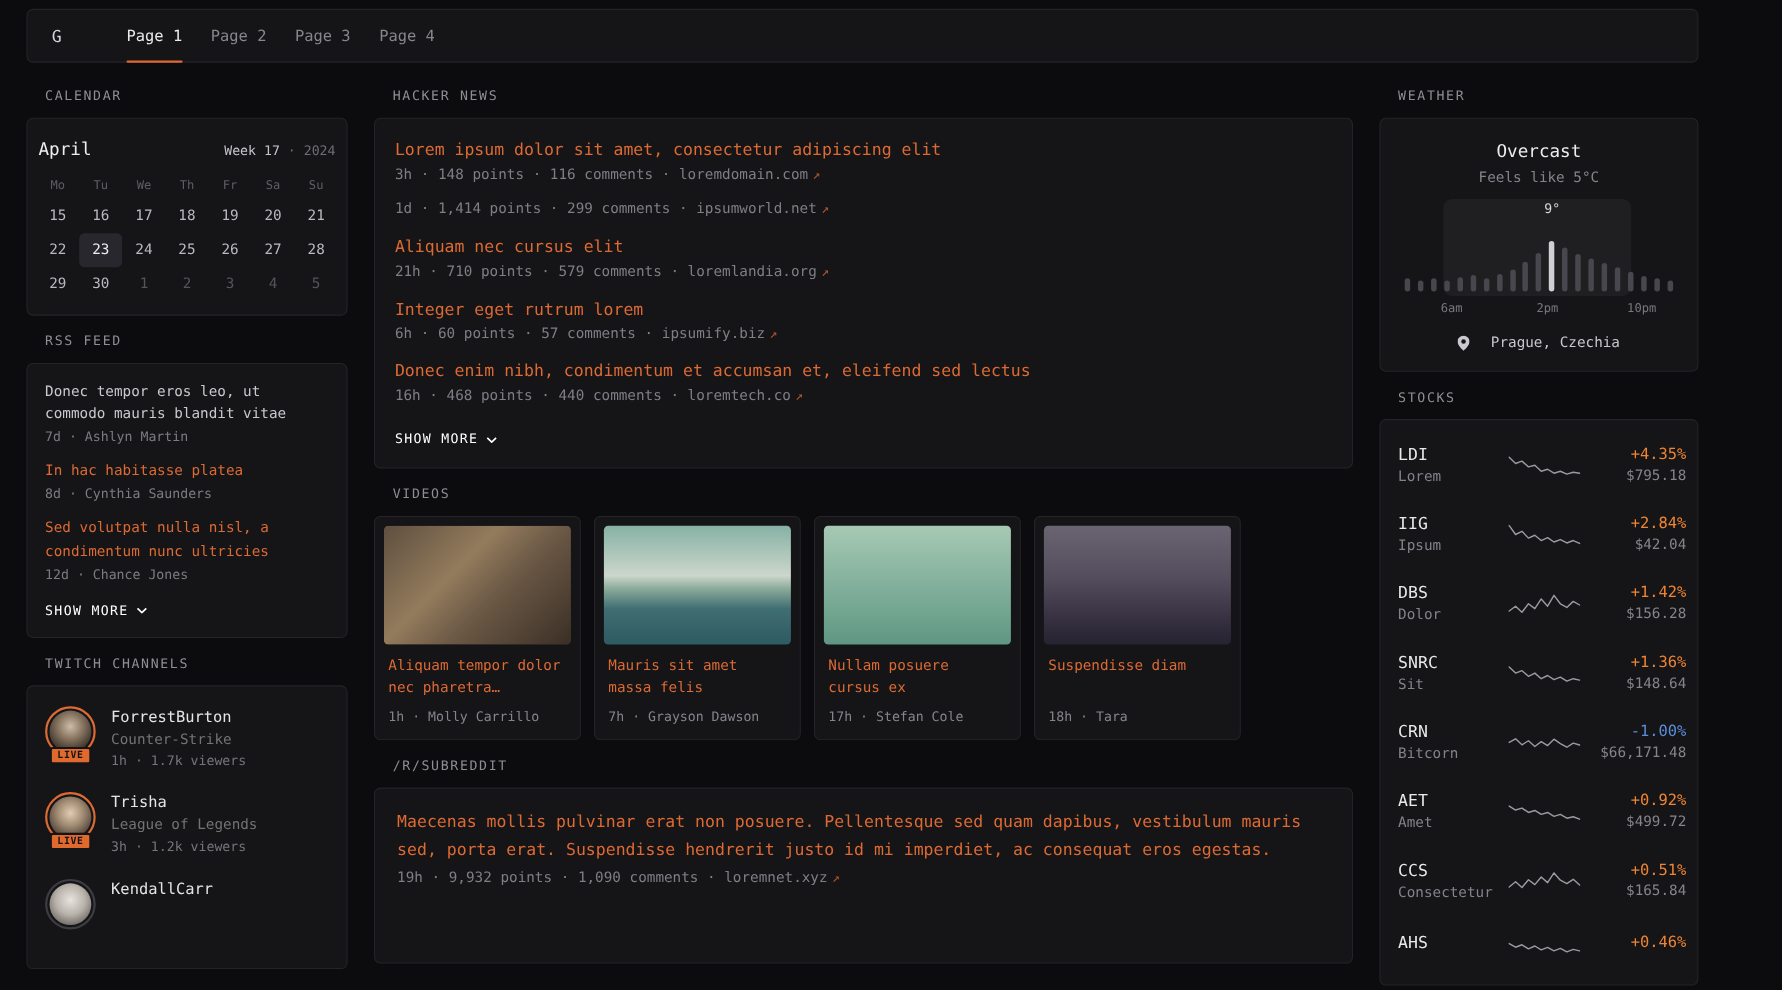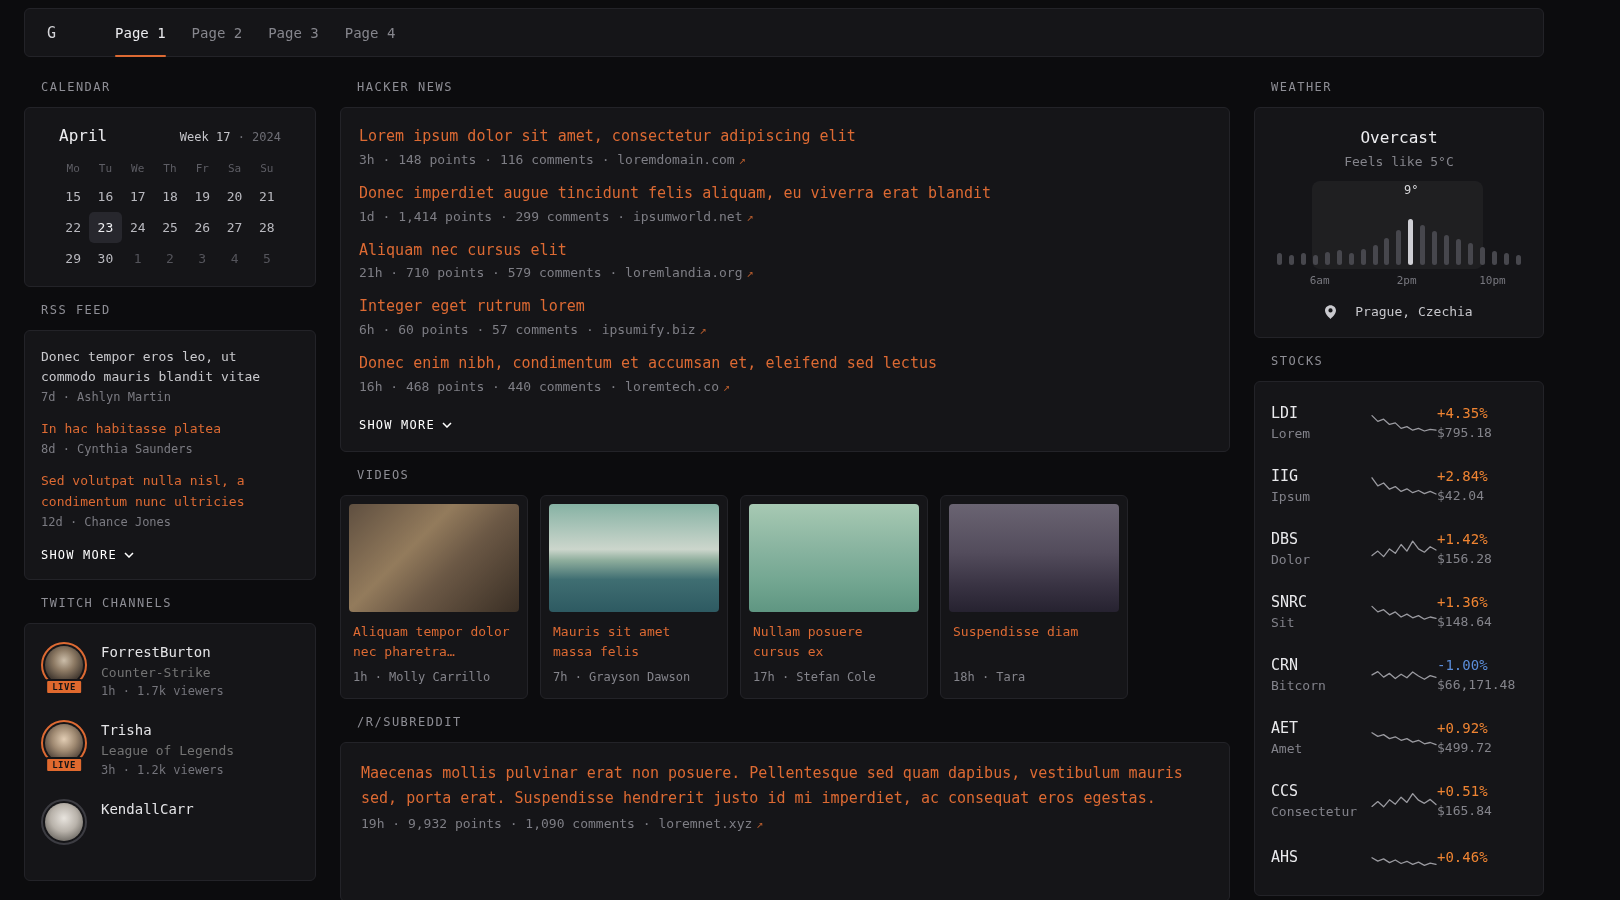--- a/index.html
+++ b/index.html
@@ -33,21 +33,21 @@
   .col-mid{flex:1;min-width:0}
   .col-right{width:290px;flex:none}
   .section{margin-bottom:16px}
   .sec-title{font-size:12px;font-weight:normal;letter-spacing:1.5px;color:#8e8e95;
     margin:0 0 13px 17px;text-transform:uppercase}
   .card{background:var(--card);border:1px solid var(--border);border-radius:6px}
   .show-more{display:inline-flex;align-items:center;gap:7px;font-size:12px;letter-spacing:1.2px;
     color:#ffffff;cursor:pointer}
   .chev{display:inline-block;margin-top:1px}
   
-  .cal-card{padding:14px 32px 12px}
+  .cal-card{padding:14px 8px 12px}
   .cal-head{display:flex;justify-content:space-between;align-items:baseline;padding:4px 2px 10px}
   .cal-month{font-size:16px;color:#ededf0}
   .cal-week{font-size:12px;color:#c5c5ca}
   .cal-week .dim{color:#6e6e75}
   .cal-weekdays,.cal-grid{display:grid;grid-template-columns:repeat(7,1fr)}
   .cal-wd{text-align:center;font-size:11px;color:#5d5d64;padding:7px 0 6px}
   .cal-day{text-align:center;font-size:13px;color:#b9b9bf;height:31px;line-height:31px;
     border-radius:5px;cursor:default}
   .cal-day.muted{color:#54545b}
   .cal-day.selected{background:#27272d;color:#ededf0}
@@ -115,21 +115,21 @@
   .wtime{position:absolute;transform:translateX(-50%);font-size:11px;color:#77777e}
   .w-loc{margin-top:16px;display:flex;justify-content:center;align-items:flex-end;gap:19px;
     font-size:13px;color:#c7c7cc}
   
   .stocks-card{padding:9px 16px}
   .stock-row{display:flex;align-items:center;padding:13px 0;cursor:pointer}
   .st-left{width:100px;flex:none}
   .st-sym{font-size:15px;color:#e9e9ec}
   .st-name{font-size:13px;color:#82828a;margin-top:4px}
   .st-spark{flex:1;display:flex;justify-content:center;align-items:center}
-  .st-right{width:96px;flex:none;}
+  .st-right{width:96px;flex:none;text-align:right}
   .st-change{font-size:14px;color:var(--positive)}
   .st-change.neg{color:var(--negative)}
   .st-price{font-size:13px;color:#84848b;margin-top:4px}
 </style>
 </head>
 <body>
 
 <div class="frame">
 
   <header class="topbar">
@@ -261,21 +261,20 @@
 
       <section class="section">
         <h2 class="sec-title">HACKER NEWS</h2>
         <div class="card hn-card">
           <div>
               <div class="hn-item">
                 <div class="hn-title">Lorem ipsum dolor sit amet, consectetur adipiscing elit</div>
                 <div class="hn-meta">3h · 148 points · 116 comments · loremdomain.com<span class="ext-arrow">↗</span></div>
               </div>
               <div class="hn-item">
-                <div class="hn-title">Donec imperdiet augue tincidunt felis aliquam, eu viverra erat blandit</div>
                 <div class="hn-meta">1d · 1,414 points · 299 comments · ipsumworld.net<span class="ext-arrow">↗</span></div>
               </div>
               <div class="hn-item">
                 <div class="hn-title">Aliquam nec cursus elit</div>
                 <div class="hn-meta">21h · 710 points · 579 comments · loremlandia.org<span class="ext-arrow">↗</span></div>
               </div>
               <div class="hn-item">
                 <div class="hn-title">Integer eget rutrum lorem</div>
                 <div class="hn-meta">6h · 60 points · 57 comments · ipsumify.biz<span class="ext-arrow">↗</span></div>
               </div>

